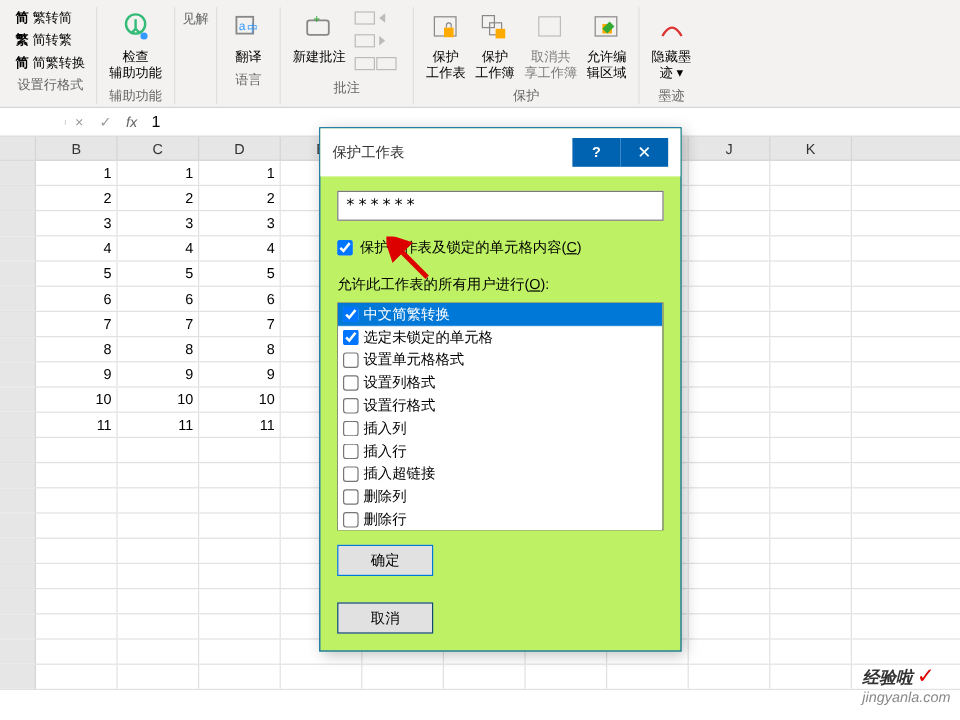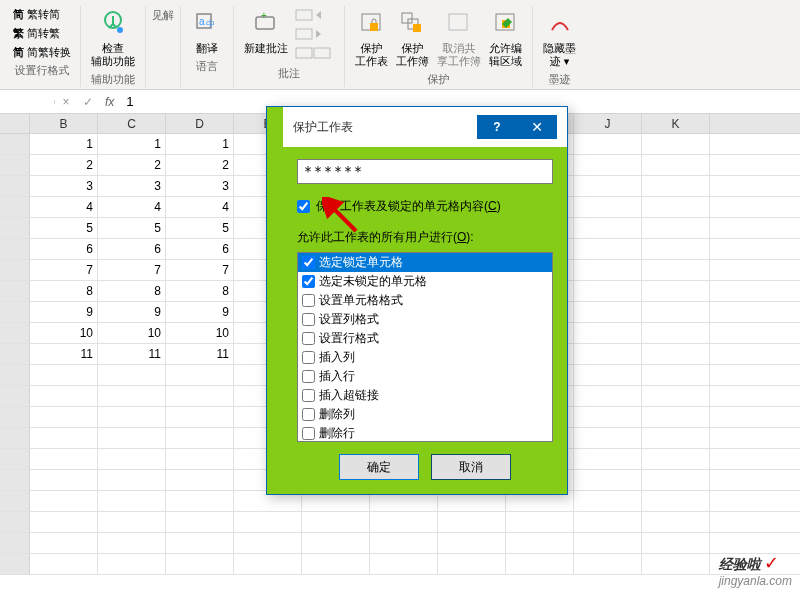--- a/index.html
+++ b/index.html
@@ -21,37 +21,37 @@
     .formula-input { flex: 1; padding: 2px 6px; border: none; outline: none; text-align: left; }
     
     .grid { position: relative; }
     .col-headers { display: flex; background: #e6e6e6; border-bottom: 1px solid #d4d4d4; height: 20px; }
     .corner { width: 30px; background: #e6e6e6; border-right: 1px solid #d4d4d4; }
     .col-header { width: 68px; text-align: center; border-right: 1px solid #d4d4d4; font-size: 12px; line-height: 20px; color: #333; }
     .row { display: flex; height: 21px; border-bottom: 1px solid #e1e1e1; }
     .row-header { width: 30px; background: #e6e6e6; border-right: 1px solid #d4d4d4; text-align: center; font-size: 12px; line-height: 20px; }
     .cell { width: 68px; border-right: 1px solid #e1e1e1; text-align: right; padding-right: 4px; font-size: 12px; line-height: 20px; }
     
-    .dialog { position: absolute; left: 266px; top: 106px; width: 302px; background: #84cc16; border: 1px solid #0063b1; box-shadow: 3px 3px 12px rgba(0,0,0,0.25); padding-left: 16px; }
+    .dialog { position: absolute; left: 266px; top: 106px; width: 302px; background: #bef264; border: 1px solid #0063b1; box-shadow: 3px 3px 12px rgba(0,0,0,0.25); }
     .dialog-title { background: #fff; color: #333; padding: 8px 10px; display: flex; align-items: center; font-size: 12px; }
     .dialog-title-text { flex: 1; }
     .dialog-title-btn { width: 40px; height: 24px; text-align: center; cursor: pointer; line-height: 24px; }
     .dialog-help { background: #0063b1; color: #fff; font-weight: bold; }
     .dialog-close { background: #0063b1; color: #fff; font-size: 14px; }
     .dialog-body { padding: 12px 14px 14px; }
     .dialog-label { font-size: 12px; margin-bottom: 6px; }
     .dialog-label u { text-decoration: underline; }
     .password-input { width: 100%; border: 1px solid #7a7a7a; padding: 4px 6px; font-family: monospace; letter-spacing: 2px; }
     .checkbox-row { display: flex; align-items: center; margin: 14px 0; font-size: 12px; }
     .checkbox-row input { margin-right: 6px; }
     .perm-list { border: 1px solid #7a7a7a; height: 190px; overflow-y: scroll; background: #fff; }
     .perm-item { display: flex; align-items: center; padding: 1px 4px; font-size: 12px; }
     .perm-item input { margin-right: 4px; }
     .perm-item.selected { background: #0078d7; color: #fff; }
-    .dialog-buttons { display: flex; justify-content: center; gap: 12px; padding: 12px 0 0; }
+    .dialog-buttons { display: flex; gap: 22px; padding: 12px 0 0; flex-direction: column; }
     .dialog-btn { width: 80px; height: 26px; background: #e1e1e1; border: 1px solid #0c4a6e; cursor: pointer; font-size: 12px; }
     .dialog-btn.primary { border: 1.5px solid #0078d7; }
     
     .arrow { position: absolute; left: 322px; top: 197px; pointer-events: none; }
     
     .watermark { position: absolute; right: 8px; bottom: 12px; font-family: sans-serif; }
     .wm-top { color: #333; font-size: 14px; font-weight: bold; font-style: italic; }
     .wm-check { color: #d00; font-size: 18px; }
     .wm-bottom { color: #888; font-size: 12px; font-style: italic; }
   </style>
@@ -511,21 +511,21 @@
   <div class="dialog-body">
     <input type="text" class="password-input" value="******" style="">
     <div class="checkbox-row">
       <input type="checkbox" checked="" style="">
       <span><span>保护工作表及锁定的单元格内容(</span><u>C</u><span>)</span></span>
     </div>
     <div class="dialog-label"><span>允许此工作表的所有用户进行(</span><u>O</u><span>):</span></div>
     <div class="perm-list" id="perm-list">
         <div class="perm-item selected">
           <input type="checkbox" checked="" style="">
-          <span>选定锁定单元格</span>
+          <span>中文简繁转换</span>
         </div>
         <div class="perm-item">
           <input type="checkbox" checked="" style="">
           <span>选定未锁定的单元格</span>
         </div>
         <div class="perm-item">
           <input type="checkbox" style="">
           <span>设置单元格格式</span>
         </div>
         <div class="perm-item">

